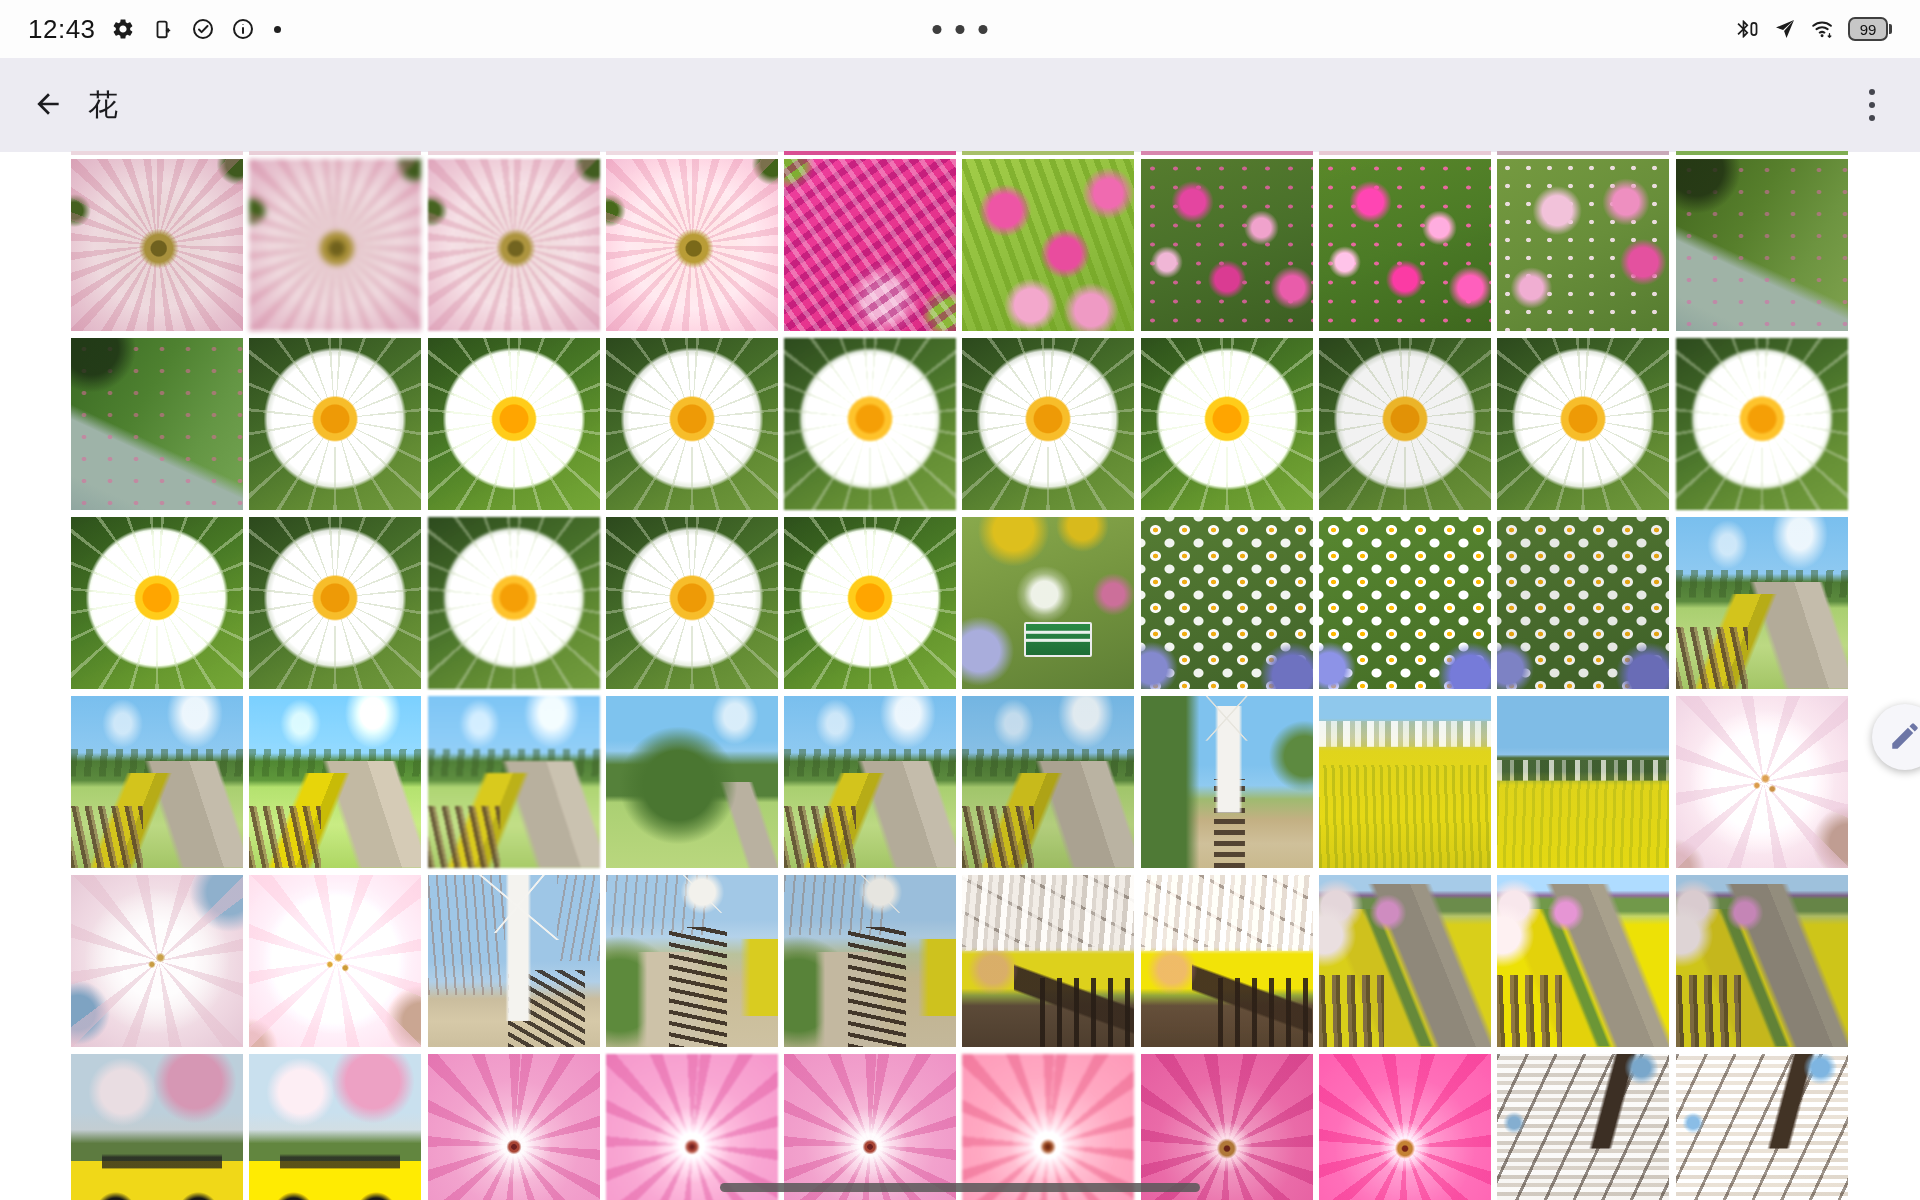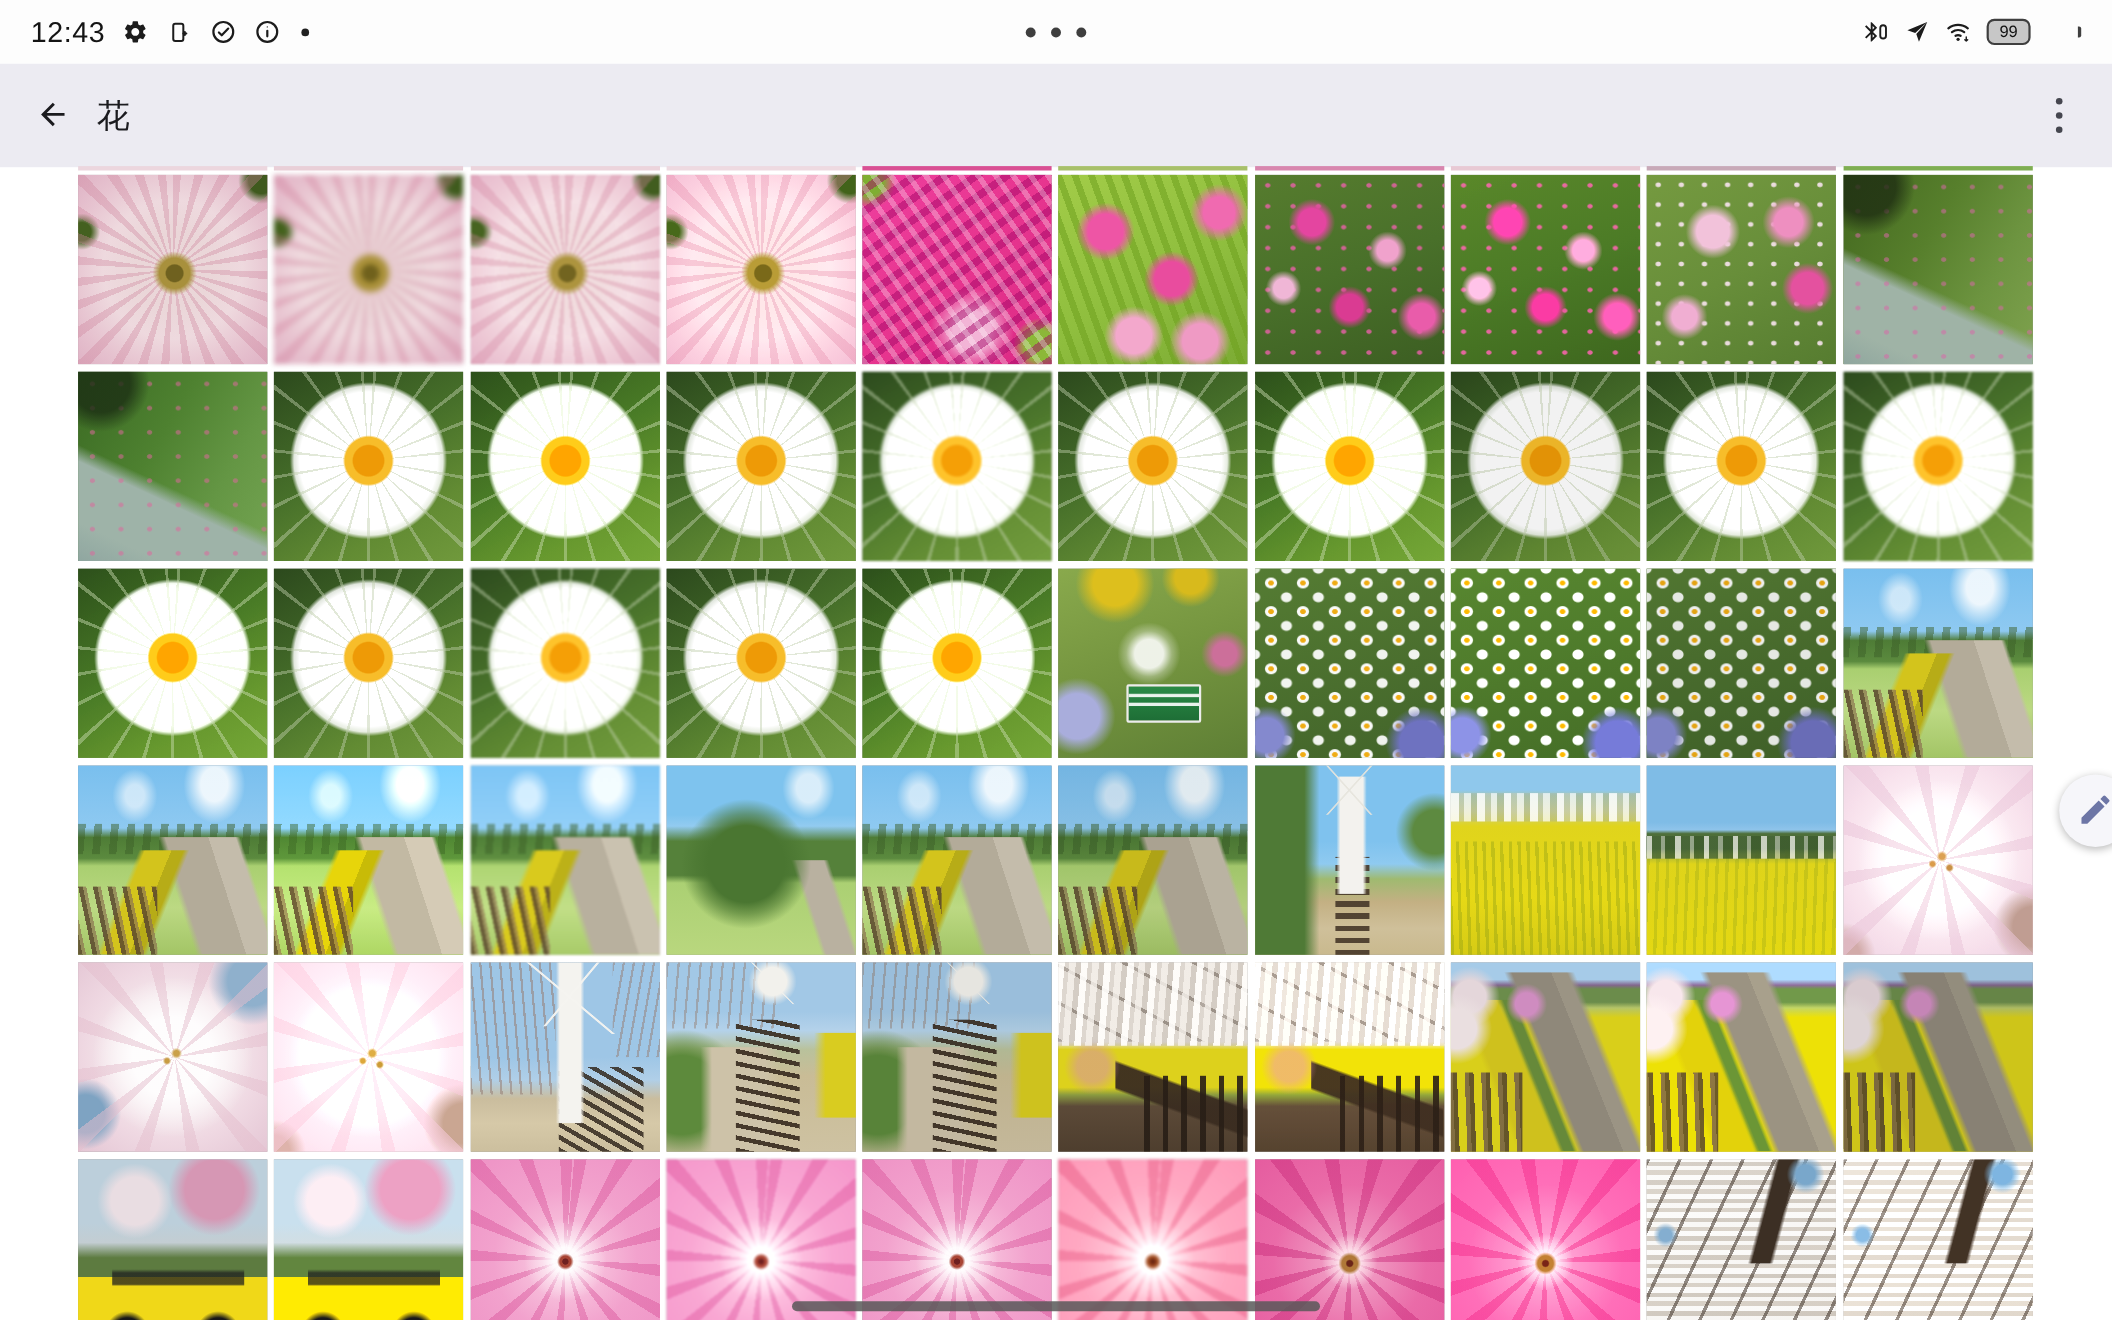--- a/index.html
+++ b/index.html
@@ -12,21 +12,21 @@
               padding:0 28px;}
   .sb-left{display:flex;align-items:center;gap:14px;}
   .sb-time{font-size:26px;color:#141414;letter-spacing:0.5px;}
   .sb-icon{width:26px;height:26px;display:flex;align-items:center;justify-content:center;}
   .sb-icon svg{display:block;}
   .sb-dot{width:7px;height:7px;border-radius:50%;background:#202020;margin-left:4px;}
   .sb-center{position:absolute;left:50%;top:0;transform:translateX(-50%);height:58px;
              display:flex;align-items:center;gap:14px;}
   .sb-center i{width:9px;height:9px;border-radius:50%;background:#3e3e3e;}
   .sb-right{display:flex;align-items:center;gap:12px;}
-  .battery{display:flex;align-items:center;gap:42px;}
+  .battery{display:flex;align-items:center;}
   .battery-body{min-width:40px;height:24px;border:2.5px solid #3f3f3f;border-radius:7px;background:#c7c7c7;
                 display:flex;align-items:center;justify-content:center;font-size:15px;color:#111;
                 padding:0 3px;box-sizing:border-box;}
   .battery-nub{width:3px;height:10px;background:#3f3f3f;border-radius:0 2px 2px 0;margin-left:1px;}
 
   
   .app-bar{position:absolute;left:0;top:58px;width:1920px;height:94px;background:#ECEBF2;
            display:flex;align-items:center;box-sizing:border-box;padding:0 24px;}
   .back-btn{width:48px;height:48px;display:flex;align-items:center;justify-content:center;
             border:none;background:transparent;cursor:pointer;padding:0;}

